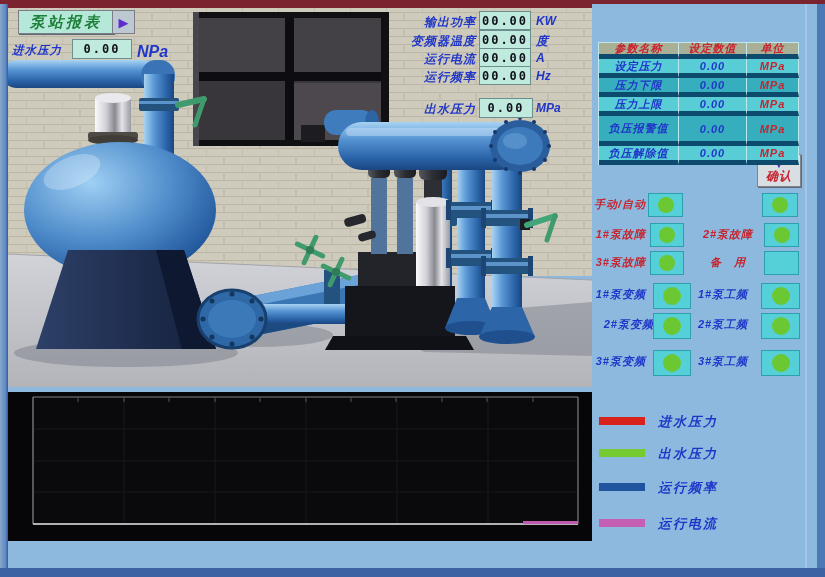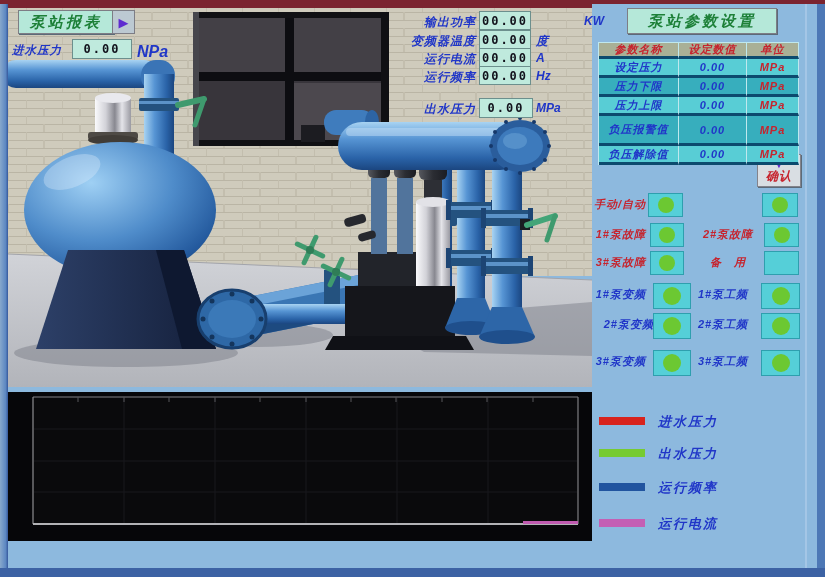--- a/index.html
+++ b/index.html
@@ -14,21 +14,21 @@
             display:flex;align-items:center;justify-content:center;letter-spacing:3px;}
   .valbox{background:#bfeadd;border:1px solid #6c8f8d;color:#12121c;
           font-family:"DejaVu Sans Mono","Liberation Mono",monospace;font-weight:bold;
           display:flex;align-items:center;justify-content:center;letter-spacing:2px;}
   .lampbox{background:#55cfd8;border:1px solid #2e9fae;display:flex;align-items:center;justify-content:center;}
   .lamp{border-radius:50%;background:#6cc832;}
   .ro-label{font-size:12px;letter-spacing:1px;text-align:right;}
   .ind-label{font-size:11px;letter-spacing:1px;display:flex;align-items:center;}
   .tblwrap{border-top:1px solid #bfe8ee;border-left:1px solid #bfe8ee;font-size:11px;}
   .tr{display:flex;}
-  .td{border-right:1px solid #bfe8ee;border-bottom:3px solid #0c4a6e;display:flex;
+  .td{border-right:1px solid #bfe8ee;border-bottom:5px solid #0c4a6e;display:flex;
       align-items:center;justify-content:center;letter-spacing:1px;}
   .c-name{width:79px;}
   .c-val{width:67px;}
   .c-unit{width:51px;}
   .th-row{background:#a9b096;}
   .row-a{background:#58cdd5;}
   .row-b{background:#37aebd;}
   .legend-label{font-size:13px;letter-spacing:2px;}
 </style>
 </head>
@@ -284,30 +284,29 @@
   <div class="abs" style="left:112px;top:10px;width:21px;height:22px;background:#bcc9d2;border:1px solid #7d7d85;color:#5e2bd0;display:flex;align-items:center;justify-content:center;font-size:13px">▶</div>
 
   <div class="abs cn lbl-blue" style="left:12px;top:43px;font-size:11.5px;letter-spacing:1px">进水压力</div>
   <div class="abs valbox" style="left:72px;top:39px;width:58px;height:18px;font-size:12px">0.00</div>
   <div class="abs cn lbl-blue" style="left:137px;top:43px;font-size:16px">NPa</div>
 
   <div class="abs cn lbl-blue" style="left:424px;top:101px;font-size:12px;letter-spacing:1px">出水压力</div>
   <div class="abs valbox" style="left:479px;top:98px;width:52px;height:18px;font-size:12px">0.00</div>
   <div class="abs cn lbl-blue" style="left:536px;top:101px;font-size:12px">MPa</div>
 
-  <div class="abs titlebox cn green-title" style="left:627px;top:8px;width:148px;height:24px;font-size:15px">泵站参数设置</div>
 
   <div class="abs" style="left:757px;top:154px;width:42px;height:31px;background:#d9dee3;border:1px solid #83838b;box-shadow:1px 1px 0 #5c6a78;display:flex;flex-direction:column;align-items:center;justify-content:center">
     <span style="color:#5e2bd0;font-size:12px;line-height:10px">▼</span>
     <span class="cn lbl-red" style="font-size:12px;line-height:14px;letter-spacing:1px">确认</span>
   </div>
 
 <div class="abs cn lbl-blue ro-label" style="left: 368px; top: 14px; width: 108px;">输出功率</div>
     <div class="abs valbox" style="left: 479px; top: 11px; width: 50px; height: 17px; font-size: 12px;">00.00</div>
-    <div class="abs cn lbl-blue" style="left: 536px; top: 14px; font-size: 12px; margin-left: 48px;">KW</div>
+    <div class="abs cn lbl-blue" style="left: 536px; top: 14px; font-size: 12px;">KW</div>
     <div class="abs cn lbl-blue ro-label" style="left: 368px; top: 33px; width: 108px;">变频器温度</div>
     <div class="abs valbox" style="left: 479px; top: 30px; width: 50px; height: 17px; font-size: 12px;">00.00</div>
     <div class="abs cn lbl-blue" style="left: 536px; top: 33px; font-size: 12px;">度</div>
     <div class="abs cn lbl-blue ro-label" style="left: 368px; top: 51px; width: 108px;">运行电流</div>
     <div class="abs valbox" style="left: 479px; top: 48px; width: 50px; height: 17px; font-size: 12px;">00.00</div>
     <div class="abs cn lbl-blue" style="left: 536px; top: 51px; font-size: 12px;">A</div>
     <div class="abs cn lbl-blue ro-label" style="left: 368px; top: 69px; width: 108px;">运行频率</div>
     <div class="abs valbox" style="left: 479px; top: 66px; width: 50px; height: 17px; font-size: 12px;">00.00</div>
     <div class="abs cn lbl-blue" style="left: 536px; top: 69px; font-size: 12px;">Hz</div>
     <div class="abs tblwrap" style="left: 598px; top: 42px; width: 200px;">

